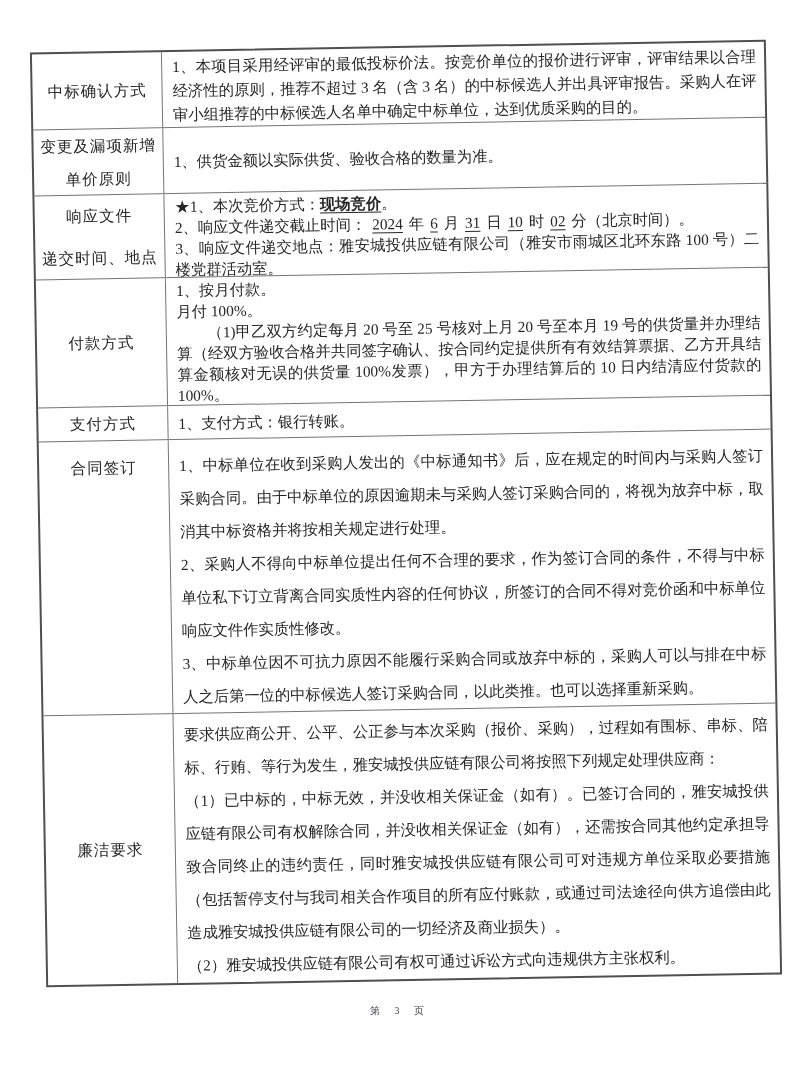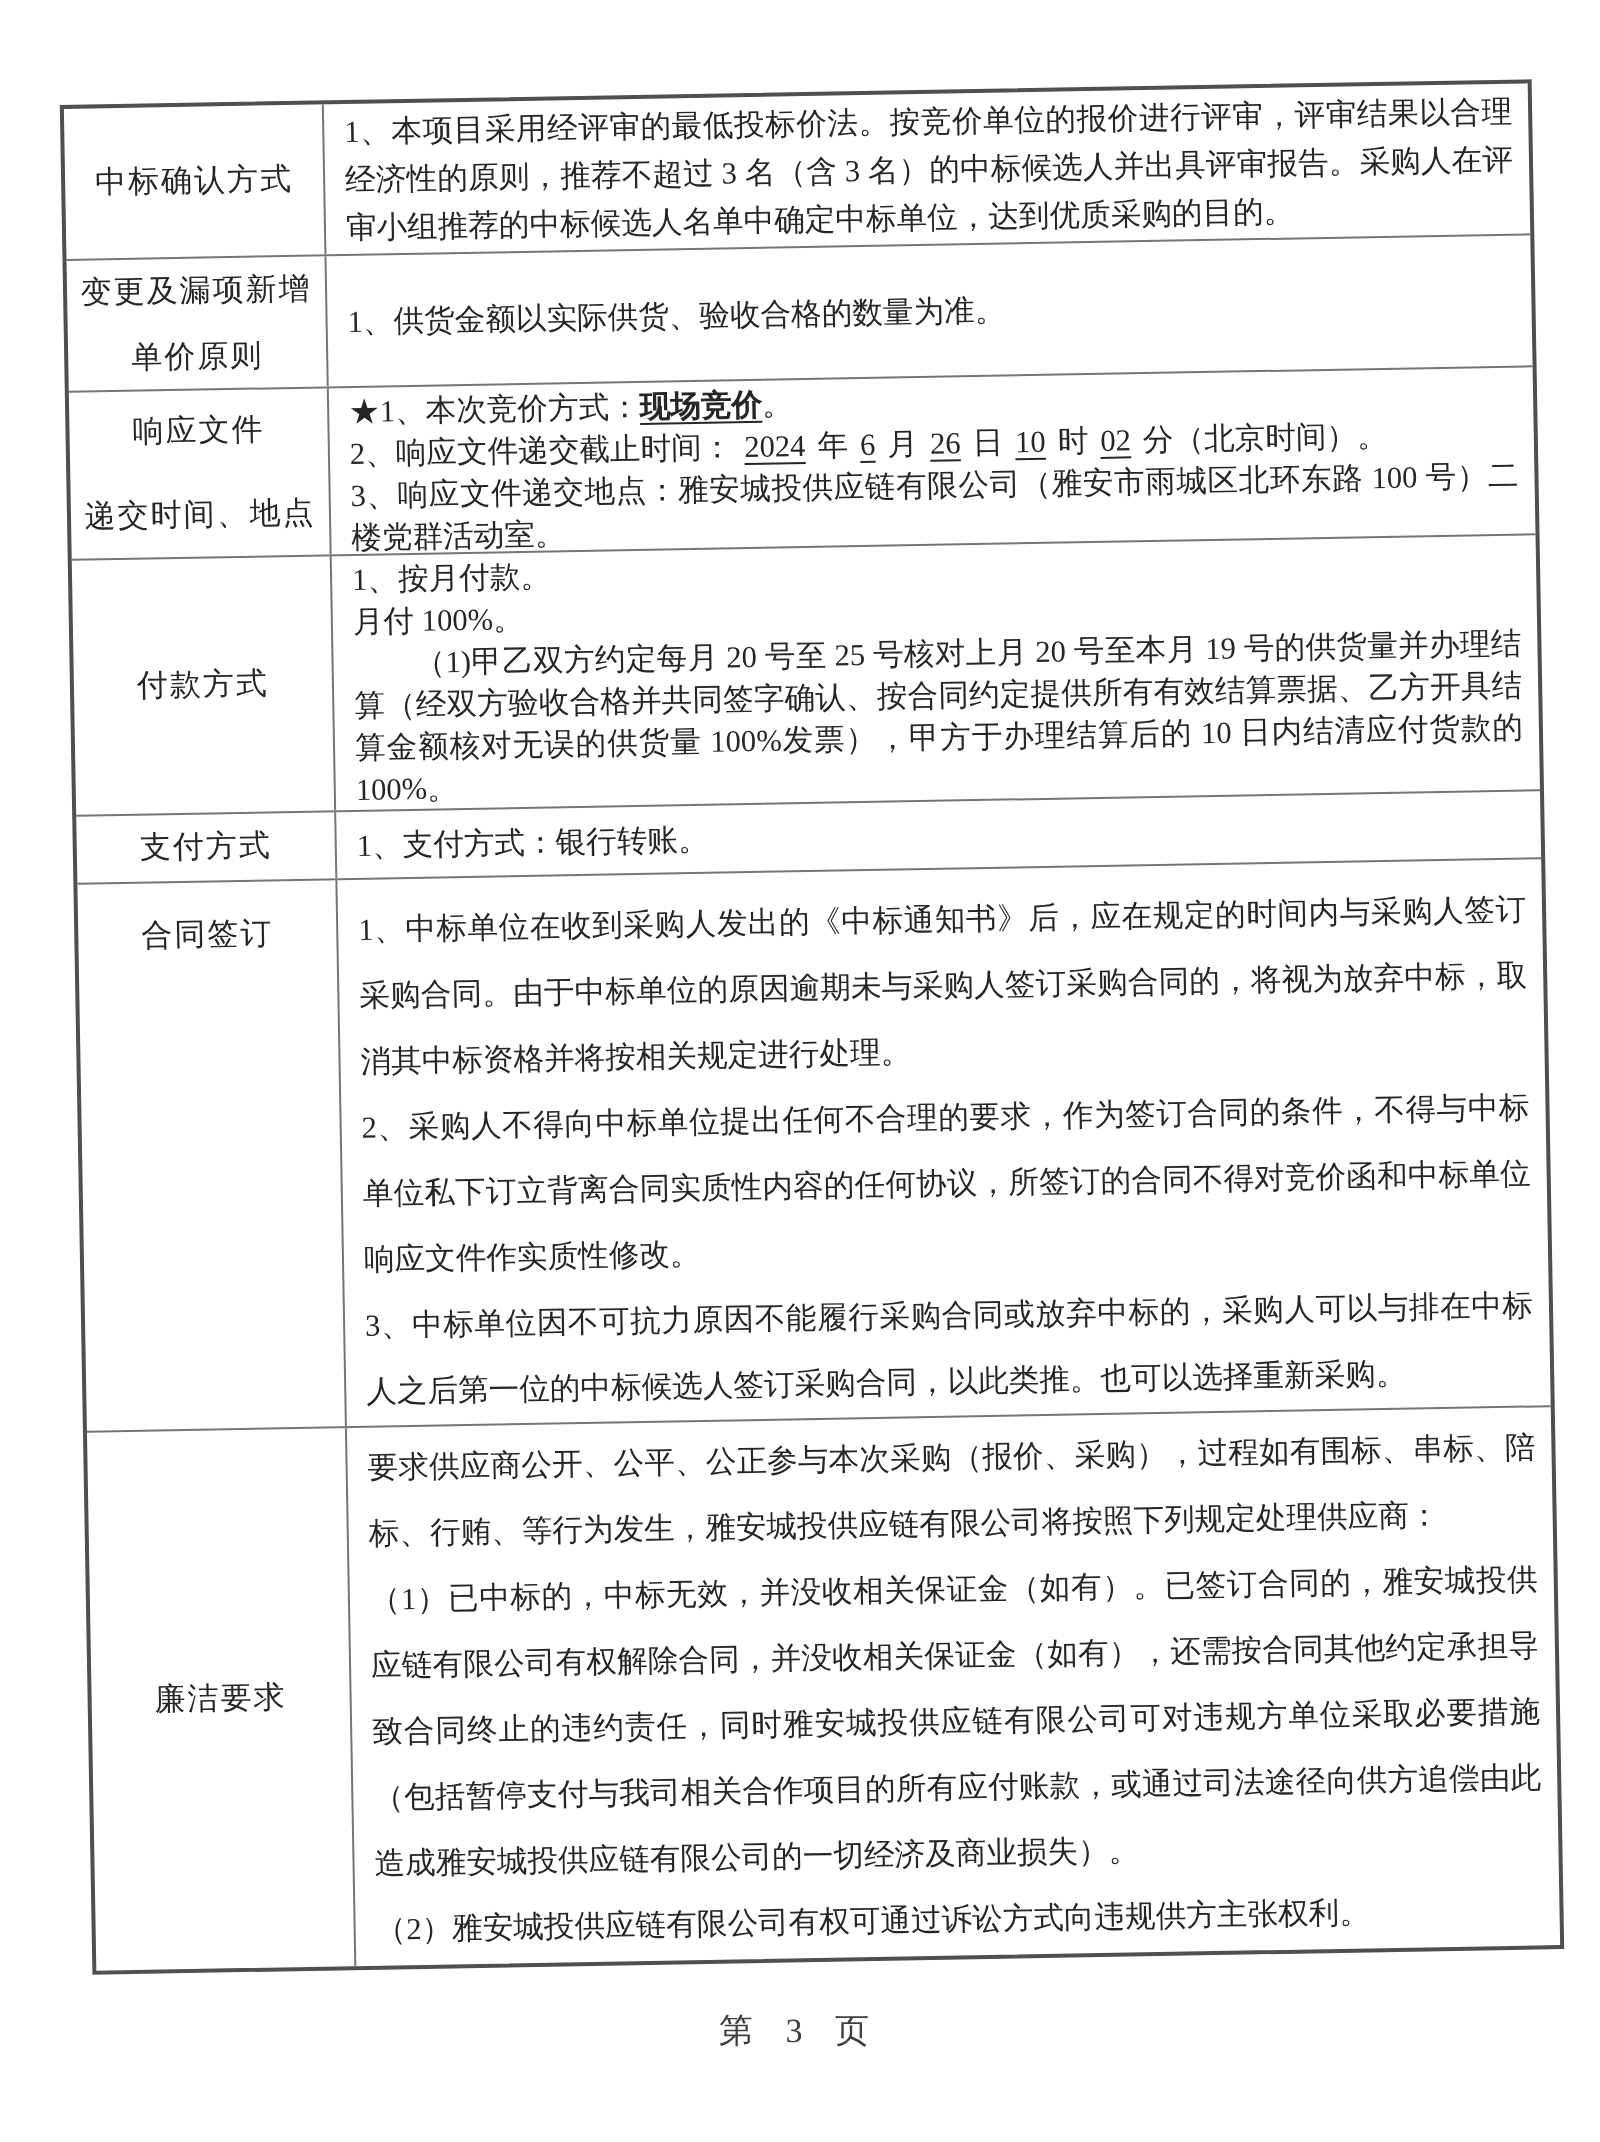--- a/index.html
+++ b/index.html
@@ -80,21 +80,21 @@
     text-underline-offset: 3px;
     padding: 0 5px;
     margin: 0 1px;
   }
   .footer {
     position: absolute;
     top: 1004px;
     left: 0;
     width: 100%;
     text-align: center;
-    font-size: 17px;
+    font-size: 10px;
     letter-spacing: 6px;
     color: #3f3f44;
   }
 </style>
 </head>
 <body>
 
 <div class="page">
 
   <div class="doc-table">
@@ -118,21 +118,21 @@
       </div>
     </div>
 
     <div class="trow r3">
       <div class="label-cell">
         <span>响应文件</span>
         <span>递交时间、地点</span>
       </div>
       <div class="content-cell">
         <p><span>★</span><span>1、本次竞价方式：</span><span class="u-bold">现场竞价</span><span>。</span></p>
-        <p><span>2、响应文件递交截止时间：</span><span class="num">2024</span><span>年</span><span class="num">6</span><span>月</span><span class="num">26</span><span>日</span><span class="num">10</span><span>时</span><span class="num">02</span><span>分</span><span>（北京时间）。</span></p>
+        <p><span>2、响应文件递交截止时间：</span><span class="num">2024</span><span>年</span><span class="num">6</span><span>月</span><span class="num">31</span><span>日</span><span class="num">10</span><span>时</span><span class="num">02</span><span>分</span><span>（北京时间）。</span></p>
         <p>3、响应文件递交地点：雅安城投供应链有限公司（雅安市雨城区北环东路 100 号）二楼党群活动室。</p>
       </div>
     </div>
 
     <div class="trow r4">
       <div class="label-cell">
         <span>付款方式</span>
       </div>
       <div class="content-cell">
         <p>1、按月付款。</p>

